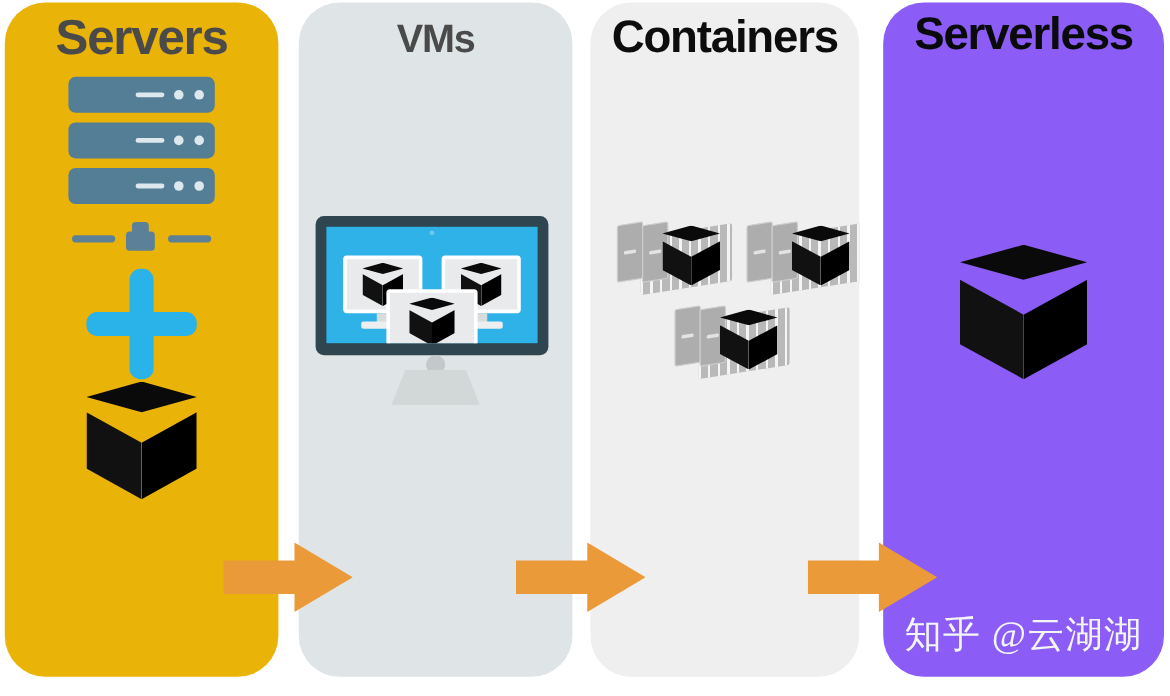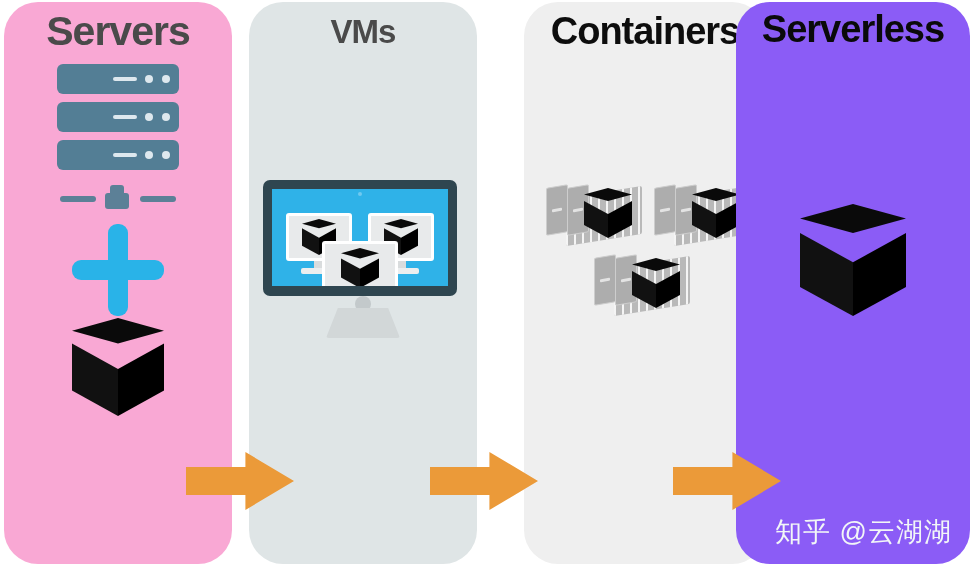--- a/index.html
+++ b/index.html
@@ -31,23 +31,23 @@
     position: absolute;
     left: 0; right: 0;
     top: 8px;
     text-align: center;
     font-weight: bold;
     font-size: 40px;
     letter-spacing: -1px;
     line-height: 1.0;
     white-space: nowrap;
   }
-  #panel-0 { left: 4px;   width: 228px; background: #f9a8d4; }
+  #panel-0 { left: 4px;   width: 228px; background: #eab308; }
   #panel-1 { left: 249px; width: 228px; background: #dfe5e6; }
-  #panel-2 { left: 492px; width: 242px; background: #efefef; margin-left: 32px; }
+  #panel-2 { left: 492px; width: 224px; background: #efefef; }
   #panel-3 { left: 736px; width: 234px; background: #8b5cf6; }
 
   #panel-0 .panel-title { color: #4a4a4a; font-size: 41px; top: 9px; }
   #panel-1 .panel-title { color: #4a4a4a; font-size: 33px; top: 13px; }
   #panel-2 .panel-title { color: #0d0d0d; font-size: 38px; top: 10px; }
   #panel-3 .panel-title { color: #0a0a0a; font-size: 38px; top: 8px; }
 
   
   .servers-stack {
     position: absolute;
@@ -317,22 +317,22 @@
   }
   #arrow-0 { left: 186px; }
   #arrow-1 { left: 430px; }
   #arrow-2 { left: 673px; }
 
   
   .watermark {
     position: absolute;
     right: 18px; bottom: 14px;
     color: #f2f6f7;
-    font-size: 27px;
-    font-family: Liberation Sans, sans-serif;
+    font-size: 31px;
+    font-family: Liberation Serif, serif;
     letter-spacing: 1px;
     white-space: nowrap;
   }
 </style>
 </head>
 <body>
 
 <div class="stage">
 
   <div class="panel" id="panel-0">

